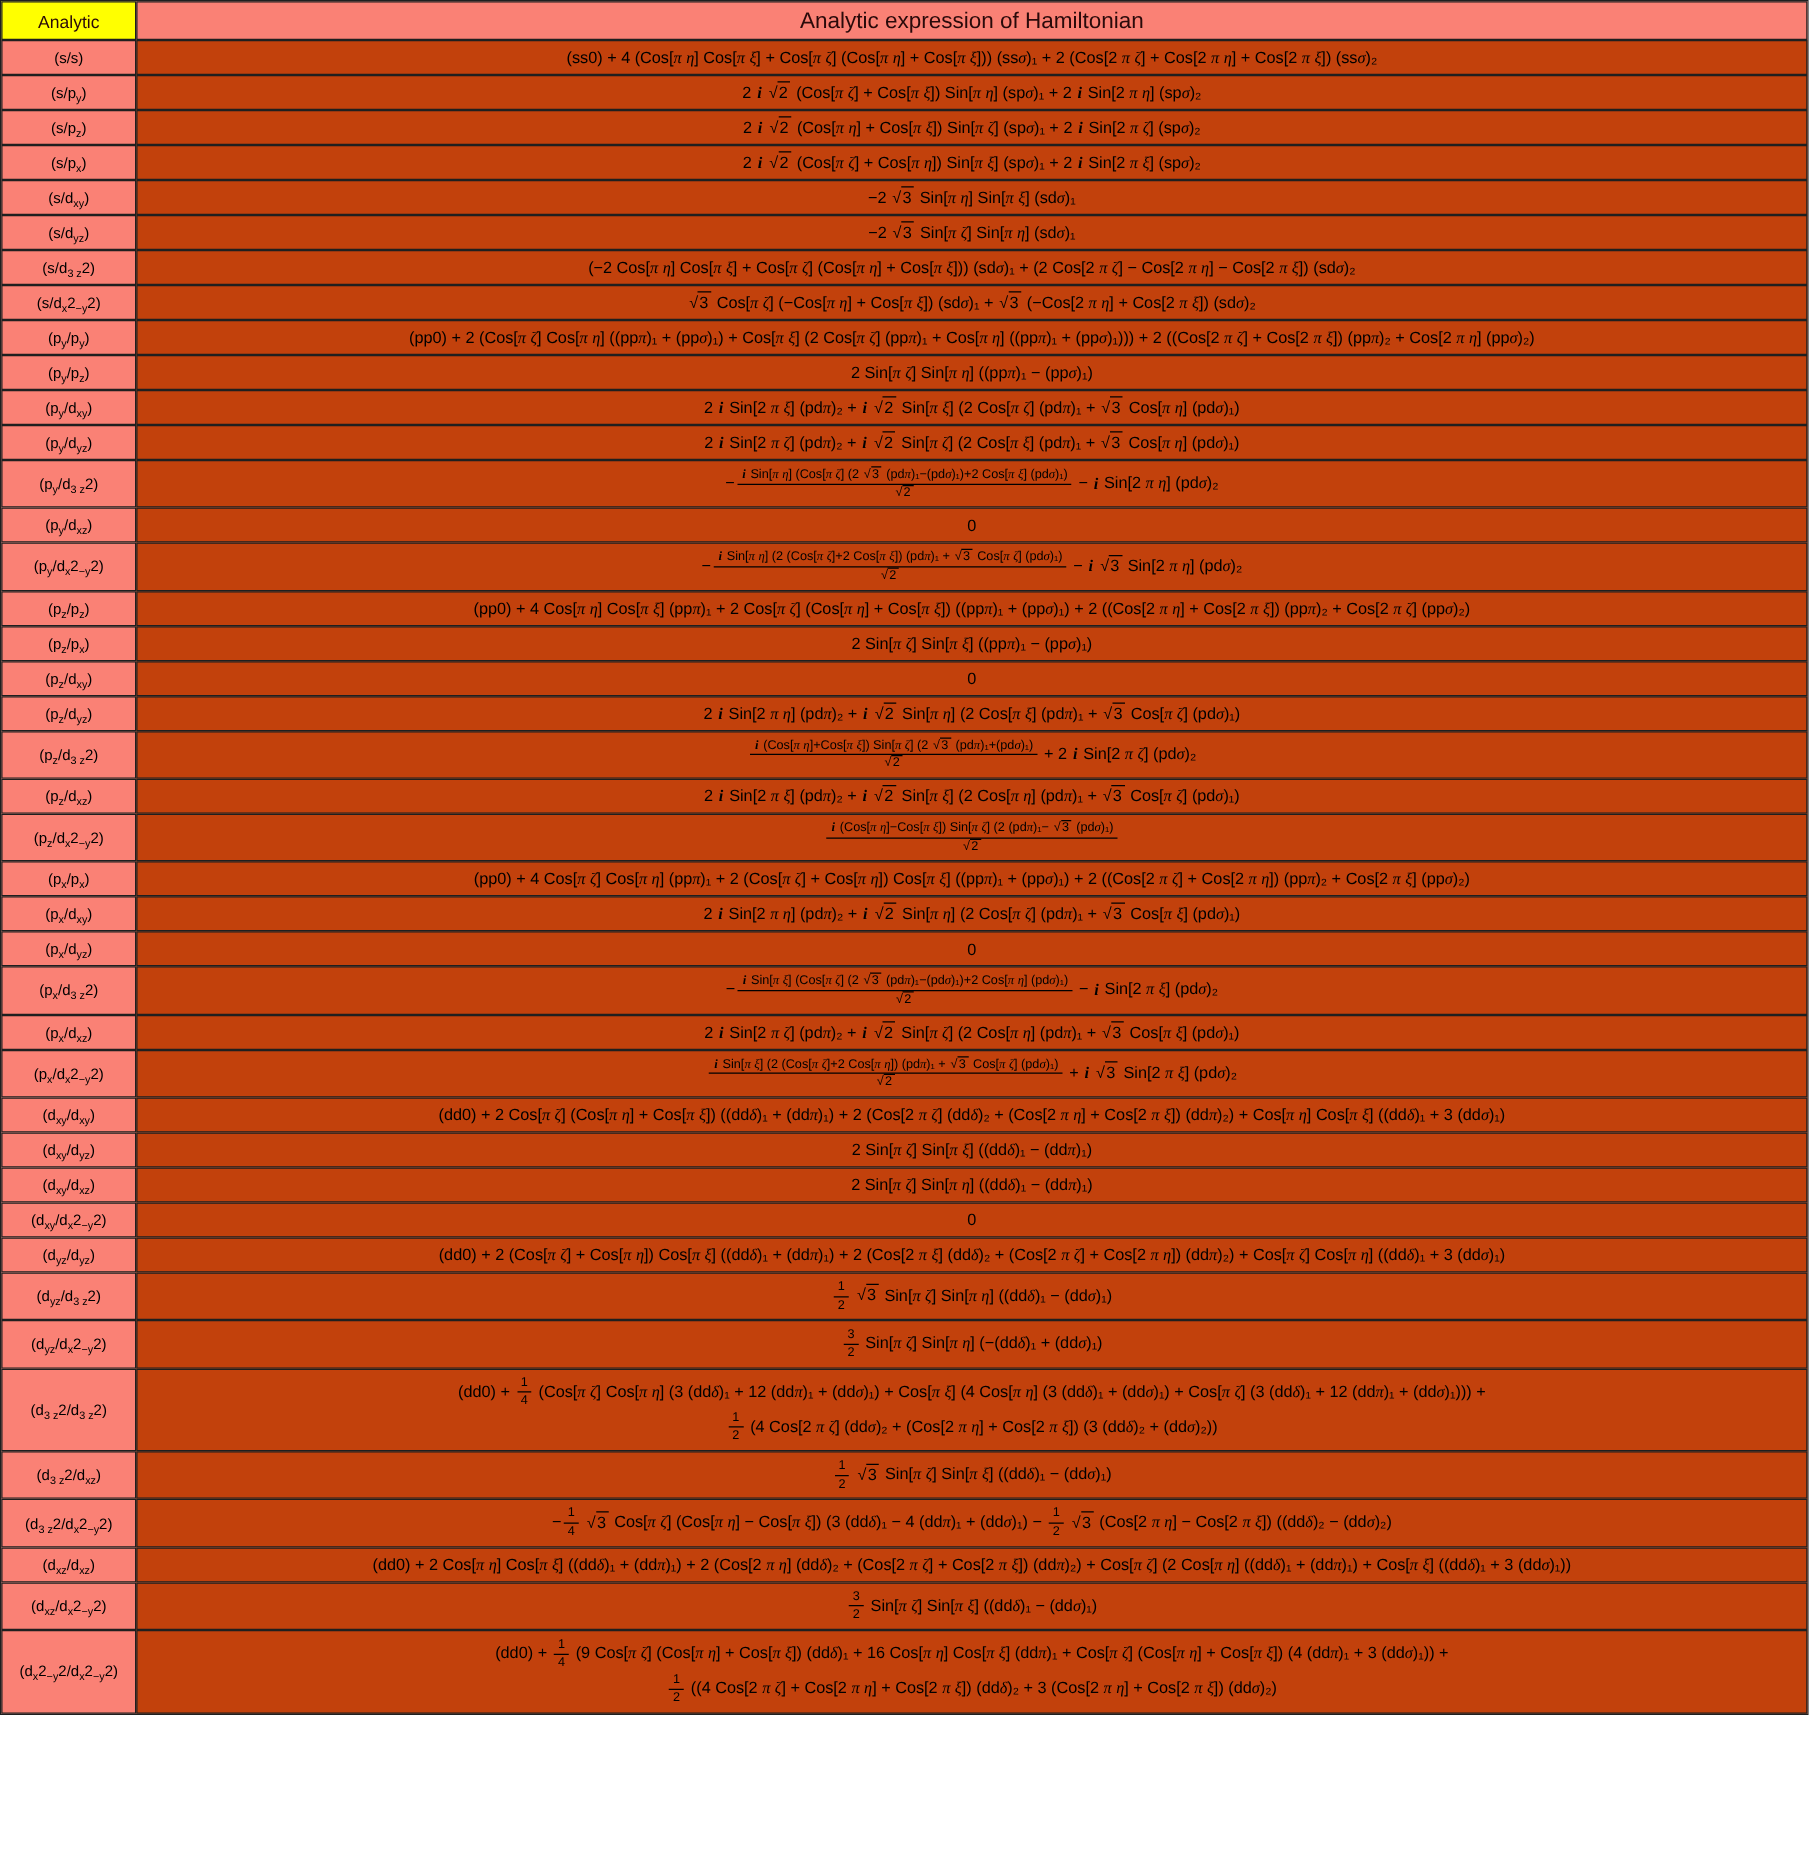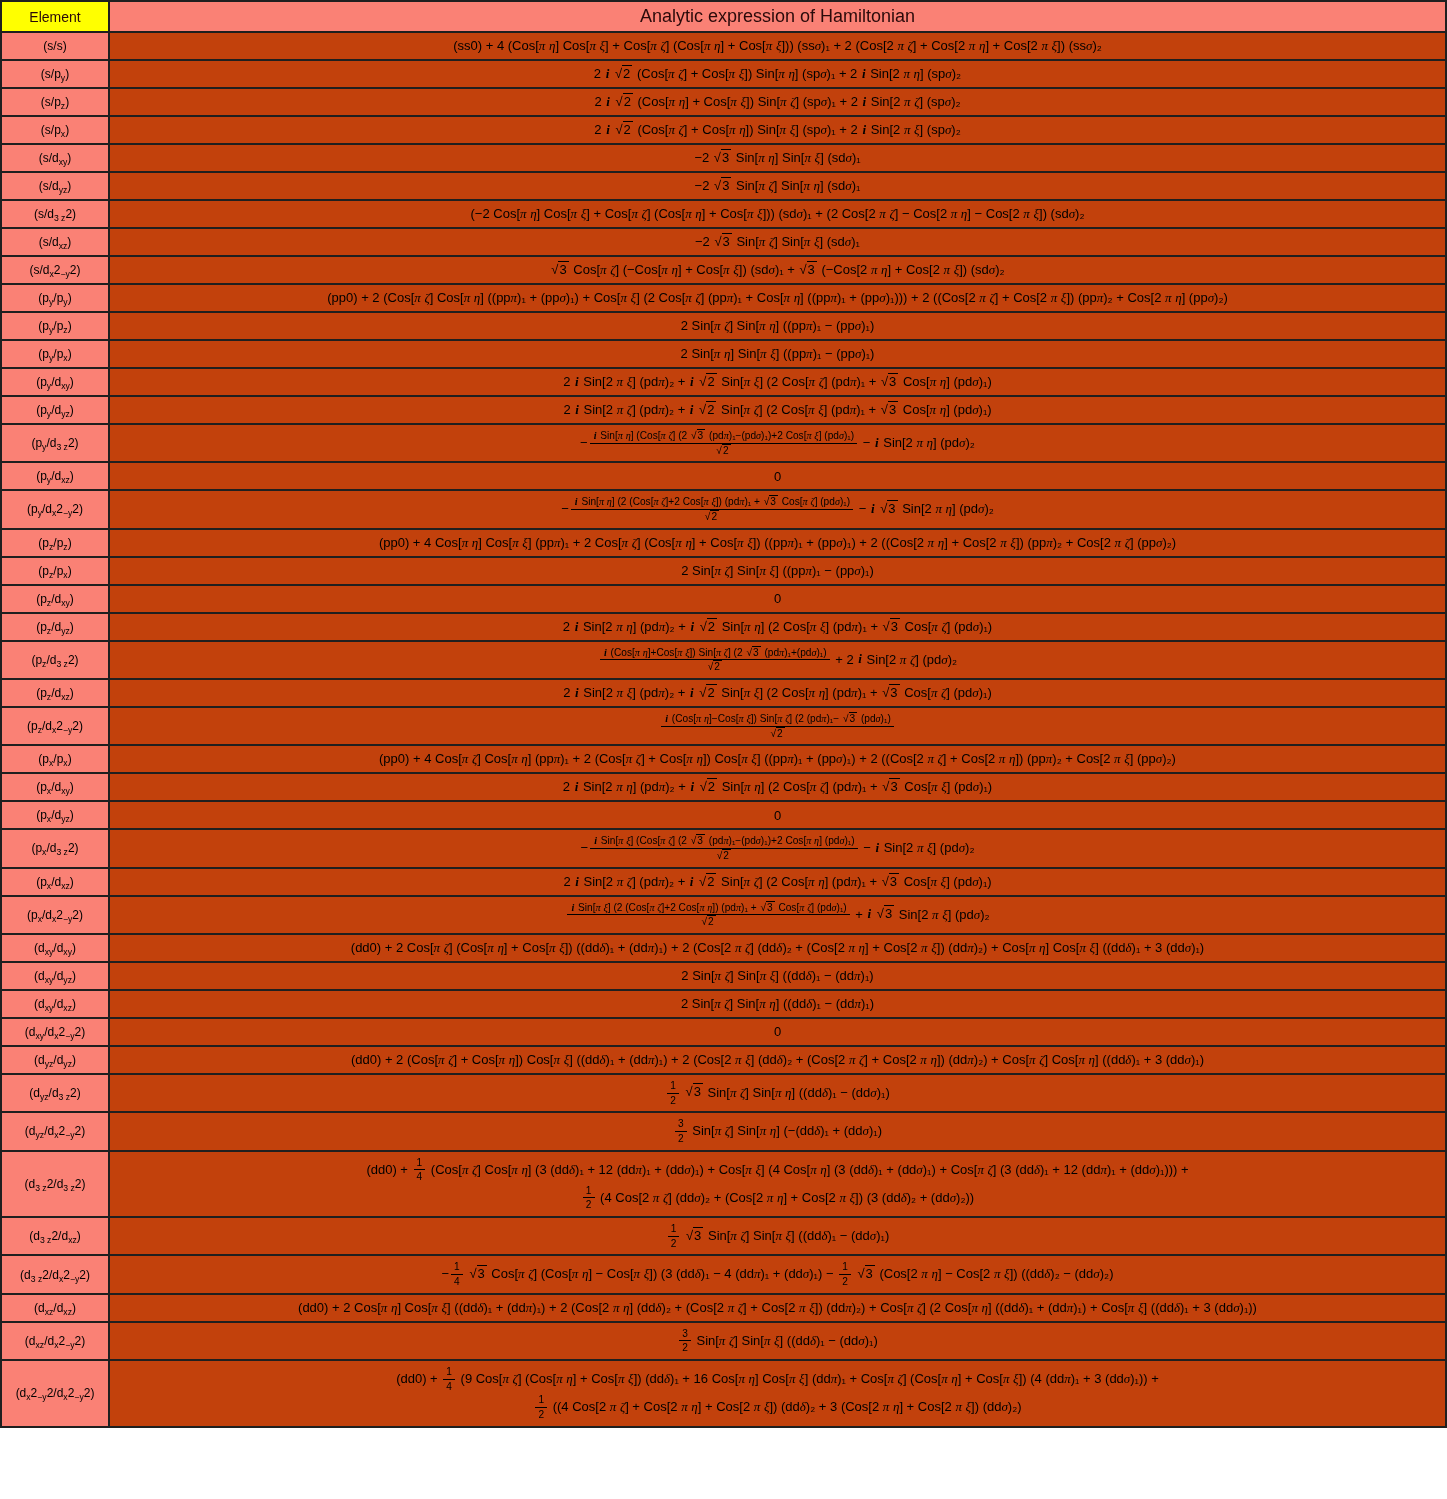--- a/index.html
+++ b/index.html
@@ -25,21 +25,21 @@
 </head>
 <body>
 
 <table>
   <colgroup>
       <col class="c-el">
       <col class="c-ex">
     </colgroup>
   <thead>
     <tr>
-      <th class="el-h">Element</th>
+      <th class="el-h">Analytic</th>
       <th class="ex-h">Analytic expression of Hamiltonian</th>
     </tr>
   </thead>
   <tbody>
       <tr>
         <td class="el">
           <span class="ln">(s/s)</span>
         </td>
         <td class="ex">
           <span class="ln">(ss0) + 4 (Cos[<i>π</i> <i>η</i>] Cos[<i>π</i> <i>ξ</i>] + Cos[<i>π</i> <i>ζ</i>] (Cos[<i>π</i> <i>η</i>] + Cos[<i>π</i> <i>ξ</i>])) (ss<i>σ</i>)₁ + 2 (Cos[2 <i>π</i> <i>ζ</i>] + Cos[2 <i>π</i> <i>η</i>] + Cos[2 <i>π</i> <i>ξ</i>]) (ss<i>σ</i>)₂</span>
@@ -88,56 +88,40 @@
       <tr>
         <td class="el">
           <span class="ln">(s/d<sub>3 z</sub>2)</span>
         </td>
         <td class="ex">
           <span class="ln">(−2 Cos[<i>π</i> <i>η</i>] Cos[<i>π</i> <i>ξ</i>] + Cos[<i>π</i> <i>ζ</i>] (Cos[<i>π</i> <i>η</i>] + Cos[<i>π</i> <i>ξ</i>])) (sd<i>σ</i>)₁ + (2 Cos[2 <i>π</i> <i>ζ</i>] − Cos[2 <i>π</i> <i>η</i>] − Cos[2 <i>π</i> <i>ξ</i>]) (sd<i>σ</i>)₂</span>
         </td>
       </tr>
       <tr>
         <td class="el">
-          <span class="ln">(s/d<sub>xz</sub>)</span>
-        </td>
-        <td class="ex">
-          <span class="ln">−2 <span class="sq">√<span class="ov">3</span></span> Sin[<i>π</i> <i>ζ</i>] Sin[<i>π</i> <i>ξ</i>] (sd<i>σ</i>)₁</span>
-        </td>
-      </tr>
-      <tr>
-        <td class="el">
           <span class="ln">(s/d<sub>x</sub>2<sub>−y</sub>2)</span>
         </td>
         <td class="ex">
           <span class="ln"><span class="sq">√<span class="ov">3</span></span> Cos[<i>π</i> <i>ζ</i>] (−Cos[<i>π</i> <i>η</i>] + Cos[<i>π</i> <i>ξ</i>]) (sd<i>σ</i>)₁ + <span class="sq">√<span class="ov">3</span></span> (−Cos[2 <i>π</i> <i>η</i>] + Cos[2 <i>π</i> <i>ξ</i>]) (sd<i>σ</i>)₂</span>
         </td>
       </tr>
       <tr>
         <td class="el">
           <span class="ln">(p<sub>y</sub>/p<sub>y</sub>)</span>
         </td>
         <td class="ex">
           <span class="ln">(pp0) + 2 (Cos[<i>π</i> <i>ζ</i>] Cos[<i>π</i> <i>η</i>] ((pp<i>π</i>)₁ + (pp<i>σ</i>)₁) + Cos[<i>π</i> <i>ξ</i>] (2 Cos[<i>π</i> <i>ζ</i>] (pp<i>π</i>)₁ + Cos[<i>π</i> <i>η</i>] ((pp<i>π</i>)₁ + (pp<i>σ</i>)₁))) + 2 ((Cos[2 <i>π</i> <i>ζ</i>] + Cos[2 <i>π</i> <i>ξ</i>]) (pp<i>π</i>)₂ + Cos[2 <i>π</i> <i>η</i>] (pp<i>σ</i>)₂)</span>
         </td>
       </tr>
       <tr>
         <td class="el">
           <span class="ln">(p<sub>y</sub>/p<sub>z</sub>)</span>
         </td>
         <td class="ex">
           <span class="ln">2 Sin[<i>π</i> <i>ζ</i>] Sin[<i>π</i> <i>η</i>] ((pp<i>π</i>)₁ − (pp<i>σ</i>)₁)</span>
-        </td>
-      </tr>
-      <tr>
-        <td class="el">
-          <span class="ln">(p<sub>y</sub>/p<sub>x</sub>)</span>
-        </td>
-        <td class="ex">
-          <span class="ln">2 Sin[<i>π</i> <i>η</i>] Sin[<i>π</i> <i>ξ</i>] ((pp<i>π</i>)₁ − (pp<i>σ</i>)₁)</span>
         </td>
       </tr>
       <tr>
         <td class="el">
           <span class="ln">(p<sub>y</sub>/d<sub>xy</sub>)</span>
         </td>
         <td class="ex">
           <span class="ln">2 <i class="ii">i</i> Sin[2 <i>π</i> <i>ξ</i>] (pd<i>π</i>)₂ + <i class="ii">i</i> <span class="sq">√<span class="ov">2</span></span> Sin[<i>π</i> <i>ξ</i>] (2 Cos[<i>π</i> <i>ζ</i>] (pd<i>π</i>)₁ + <span class="sq">√<span class="ov">3</span></span> Cos[<i>π</i> <i>η</i>] (pd<i>σ</i>)₁)</span>
         </td>
       </tr>

